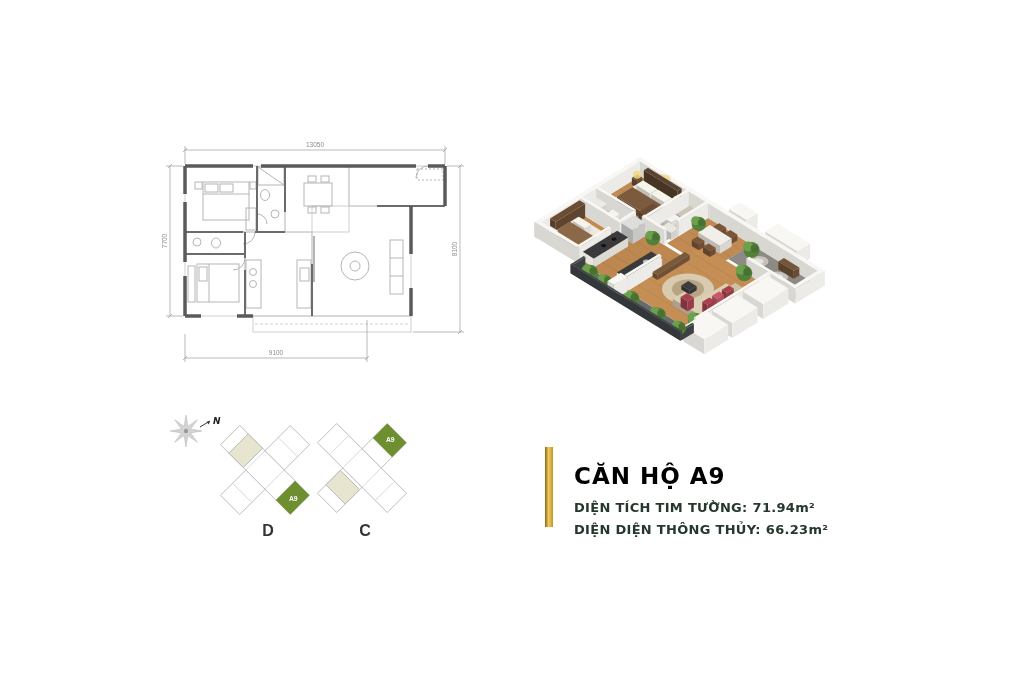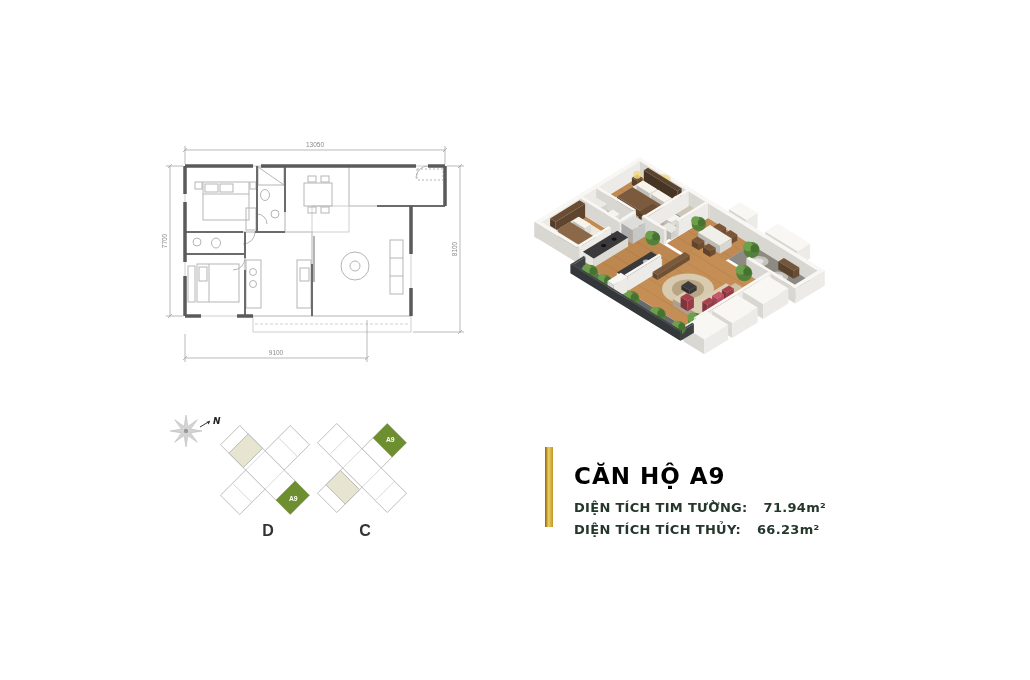--- a/index.html
+++ b/index.html
@@ -7,21 +7,21 @@
           font-family:"DejaVu Sans","Liberation Sans",sans-serif;}
   .plan2d{position:absolute;left:158px;top:136px;width:320px;height:245px;}
   .iso{position:absolute;left:518px;top:132px;width:332px;height:254px;}
   .towers{position:absolute;left:160px;top:400px;width:300px;height:145px;}
   .unit-info{position:absolute;left:545px;top:445px;width:330px;}
   .gold-bar{position:absolute;left:0;top:2px;width:8px;height:80px;
             background:linear-gradient(90deg,#8a6414,#eecd5d 45%,#c2962a);}
   .texts{margin-left:29px;}
   .unit-title{color:#000000;font-size:23px;font-weight:bold;letter-spacing:1px;margin:18px 0 10px 0;}
   .unit-row{color:#26382d;font-size:13px;font-weight:bold;letter-spacing:.3px;line-height:18px;margin:0 0 4px 0;}
-  .unit-row .val{margin-left:16px;}
+  .unit-row .val{margin-left:5px;}
   .dim{font-size:6.5px;fill:#8a8a8a;font-family:"Liberation Sans",sans-serif;}
   .tower-label{font-size:16px;font-weight:bold;fill:#333;font-family:"Liberation Sans",sans-serif;}
   .a9-label{font-size:8px;font-weight:bold;fill:#fff;font-family:"Liberation Sans",sans-serif;}
   .n-label{font-size:9px;font-weight:bold;font-style:italic;fill:#222;}
 </style>
 </head>
 <body>
 
 <div class="canvas">
 
@@ -437,16 +437,16 @@
       </g>
       <text class="tower-label" x="3" y="68" text-anchor="middle">C</text>
     </g>
   </svg>
 
   <div class="unit-info">
     <div class="gold-bar"></div>
     <div class="texts">
       <div class="unit-title">CĂN HỘ A9</div>
       <p class="unit-row"><span>DIỆN TÍCH TIM TƯỜNG:</span><span class="val">71.94m²</span></p>
-      <p class="unit-row"><span>DIỆN TÍCH TÍCH THỦY:</span><span class="val">66.23m²</span></p>
+      <p class="unit-row"><span>DIỆN DIỆN THÔNG THỦY:</span><span class="val">66.23m²</span></p>
     </div>
   </div>
 </div>
 
 </body></html>

